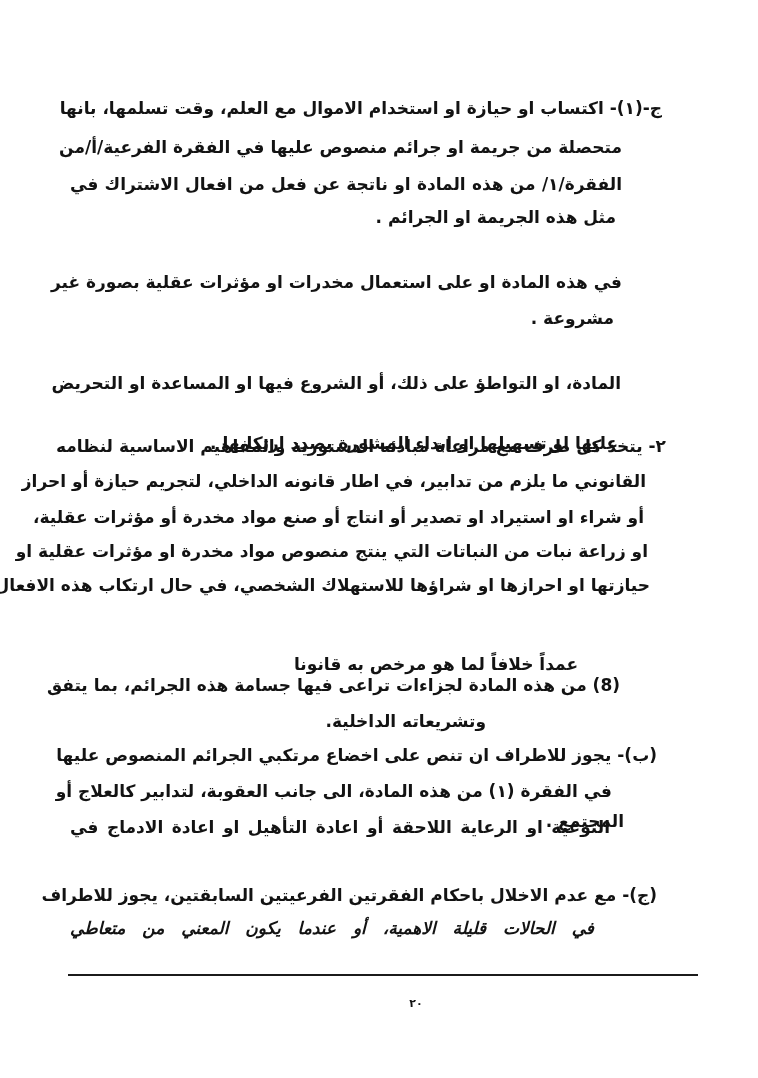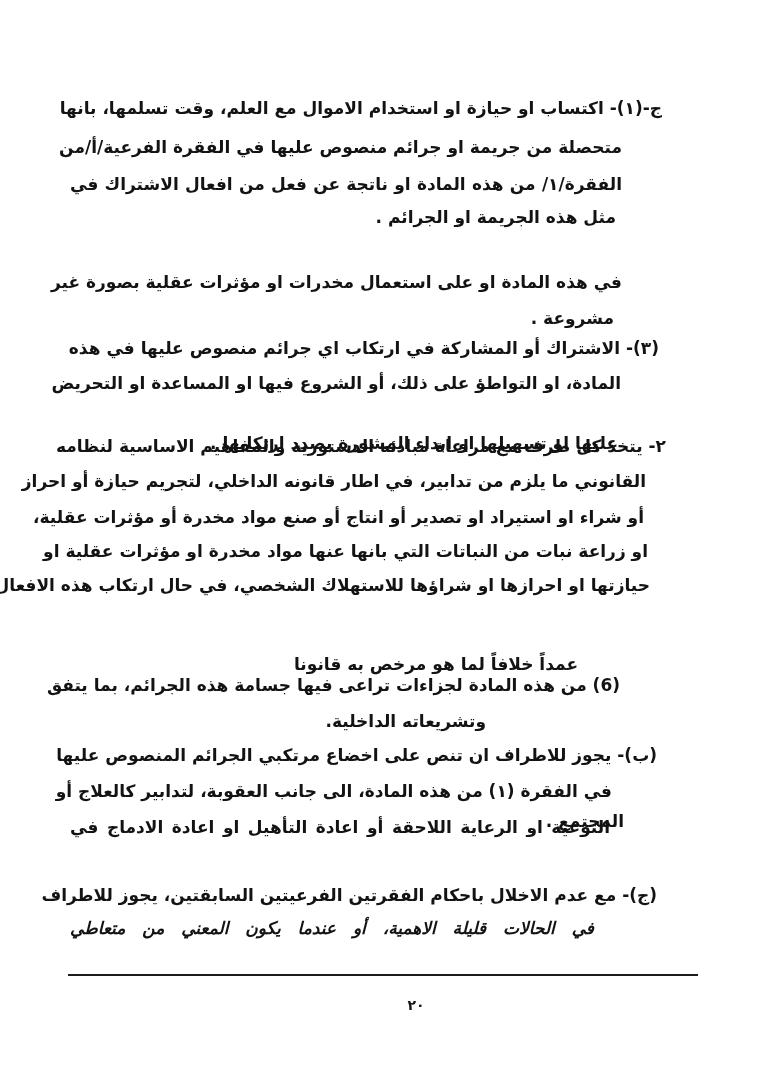--- a/index.html
+++ b/index.html
@@ -40,50 +40,49 @@
     width: 630px;
     height: 2px;
     background: #1b1b1b;
   }
   .pagenum {
     position: absolute;
     top: 997px;
     left: 396px;
     width: 40px;
     text-align: center;
-    font-size: 14px;
+    font-size: 11px;
     font-weight: bold;
     color: #131313;
   }
 </style>
 </head>
 <body>
 
 <div class="page">
 
   <div class="line" style="top:96px;  right:96px;">ج-(١)- اكتساب او حيازة او استخدام الاموال مع العلم، وقت تسلمها، بانها</div>
   <div class="line" style="top:135px; right:136px;">متحصلة من جريمة او جرائم منصوص عليها في الفقرة الفرعية/أ/من</div>
   <div class="line" style="top:172px; right:136px;">الفقرة/١/ من هذه المادة او ناتجة عن فعل من افعال الاشتراك في</div>
   <div class="line last" style="top:205px; right:142px;">مثل هذه الجريمة او الجرائم .</div>
 
   <div class="line" style="top:270px; right:136px;">في هذه المادة او على استعمال مخدرات او مؤثرات عقلية بصورة غير</div>
   <div class="line last" style="top:306px; right:144px;">مشروعة .</div>
 
-  <div class="line" style="top:336px; right:99px;">(٣)- الاشتراك أو المشاركة في ارتكاب اي جرائم منصوص عليها في هذه</div>
   <div class="line" style="top:371px; right:137px;">المادة، او التواطؤ على ذلك، أو الشروع فيها او المساعدة او التحريض</div>
   <div class="line last" style="top:406px; right:140px;margin-top:25px;">عليها او تسهيلها او ابداء المشورة بصدد ارتكابها .</div>
 
   <div class="line" style="top:434px; right:92px;">٢- يتخذ كل طرف مع مراعاة مبادئه الدستورية والمفاهيم الاساسية لنظامه</div>
   <div class="line" style="top:469px; right:112px;">القانوني ما يلزم من تدابير، في اطار قانونه الداخلي، لتجريم حيازة أو احراز</div>
   <div class="line" style="top:505px; right:114px;">أو شراء او استيراد او تصدير أو انتاج أو صنع مواد مخدرة أو مؤثرات عقلية،</div>
-  <div class="line" style="top:539px; right:110px;">او زراعة نبات من النباتات التي بانها عنها مواد مخدرة او مؤثرات عقلية او</div>
+  <div class="line" style="top:539px; right:110px;">او زراعة نبات من النباتات التي ينتج منصوص مواد مخدرة او مؤثرات عقلية او</div>
   <div class="line" style="top:573px; right:108px;">حيازتها او احرازها او شراؤها للاستهلاك الشخصي، في حال ارتكاب هذه الافعال</div>
   <div class="line last" style="top:607px; right:180px;margin-top:45px;">عمداً خلافاً لما هو مرخص به قانونا</div>
 
-  <div class="line" style="top:673px; right:138px;">(6) من هذه المادة لجزاءات تراعى فيها جسامة هذه الجرائم، بما يتفق</div>
+  <div class="line" style="top:673px; right:138px;">(8) من هذه المادة لجزاءات تراعى فيها جسامة هذه الجرائم، بما يتفق</div>
   <div class="line last" style="top:709px; right:272px;">وتشريعاته الداخلية.</div>
 
   <div class="line" style="top:743px; right:101px;">(ب)- يجوز للاطراف ان تنص على اخضاع مرتكبي الجرائم المنصوص عليها</div>
   <div class="line" style="top:779px; right:146px;">في الفقرة (١) من هذه المادة، الى جانب العقوبة، لتدابير كالعلاج أو</div>
   <div class="line" style="top:815px; right:148px;">التوعية او الرعاية اللاحقة أو اعادة التأهيل او اعادة الادماج في</div>
   <div class="line last" style="top:809px; right:134px;">المجتمع .</div>
 
   <div class="line" style="top:883px; right:101px;">(ج)-  مع عدم الاخلال باحكام الفقرتين الفرعيتين السابقتين، يجوز للاطراف</div>
   <div class="line" style="top:916px; right:164px;font-style:italic;">في الحالات قليلة الاهمية، أو عندما يكون المعني من متعاطي</div>
 

